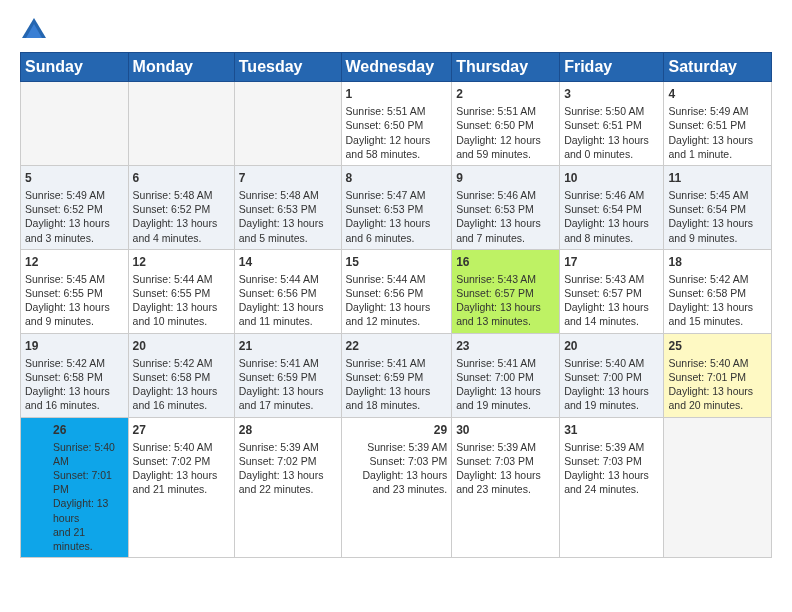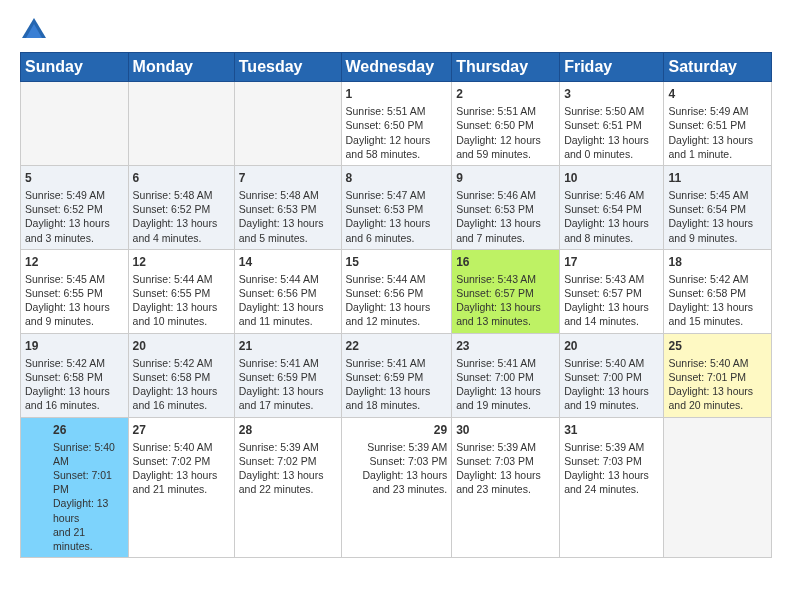--- a/index.html
+++ b/index.html
@@ -324,21 +324,21 @@
           </td>
           <td style="background: #fef9c3;">
             <span class="cell-date">25</span>
             <div class="cell-info" style="white-space: pre-line;">Sunrise: 5:40 AM
 Sunset: 7:01 PM
 Daylight: 13 hours
 and 20 minutes.</div>
           </td>
         </tr>
         <tr class="week-row-4">
-          <td style="background: #7dd3fc; padding-left: 32px;">
+          <td style="background: #0ea5e9; padding-left: 32px;">
             <span class="cell-date">26</span>
             <div class="cell-info" style="white-space: pre-line;">Sunrise: 5:40 AM
 Sunset: 7:01 PM
 Daylight: 13 hours
 and 21 minutes.</div>
           </td>
           <td style="background: rgb(255, 255, 255);">
             <span class="cell-date">27</span>
             <div class="cell-info" style="white-space: pre-line;">Sunrise: 5:40 AM
 Sunset: 7:02 PM

